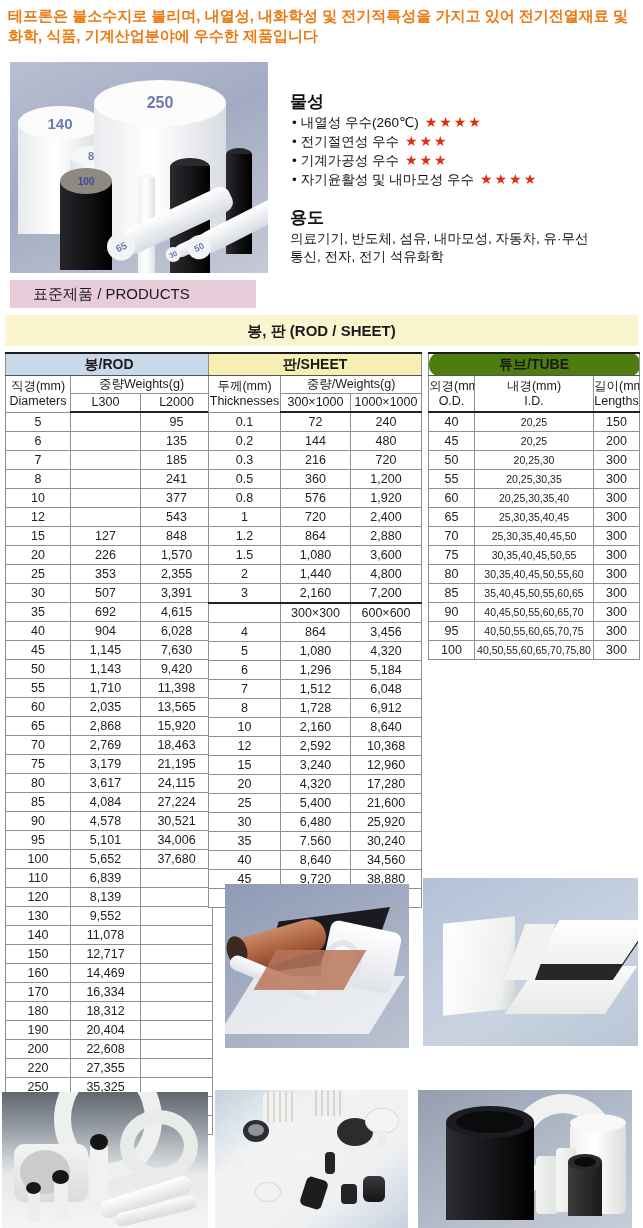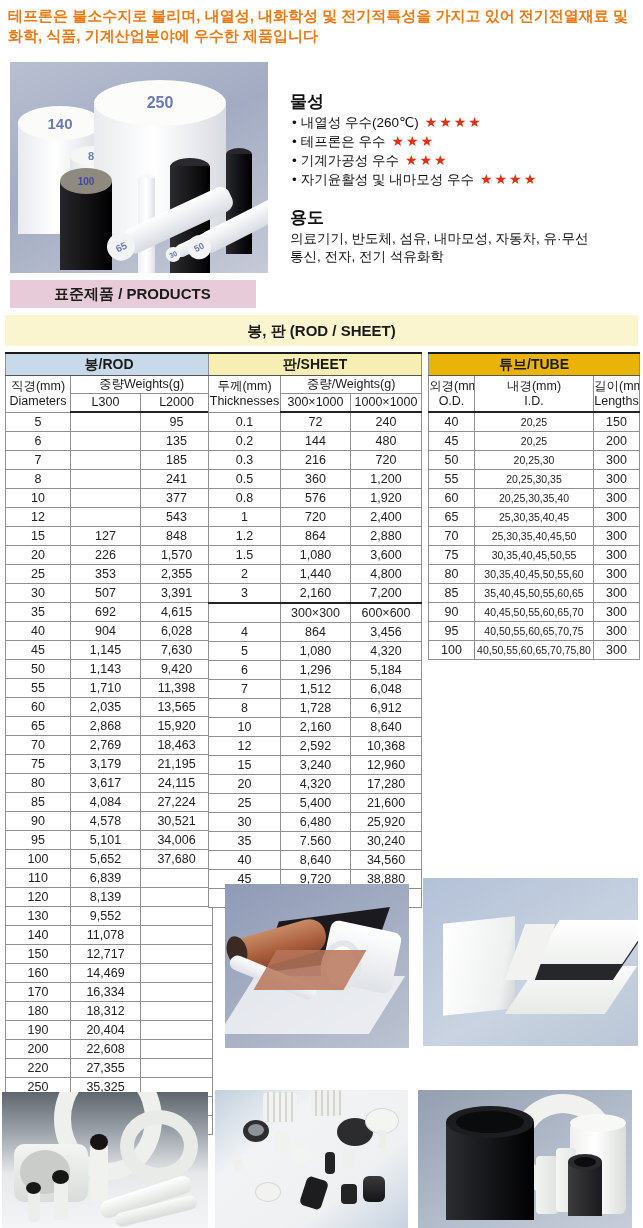--- a/index.html
+++ b/index.html
@@ -13,36 +13,36 @@
 
   
   .h-big{font-size:17px;font-weight:bold;color:#111;}
   .prop-line{font-size:13.5px;color:#111;height:19px;line-height:19px;white-space:nowrap;}
   .bullet{margin-right:4px;}
   .stars{color:#e03010;font-size:14px;letter-spacing:2px;margin-left:6px;}
   .uses-line{font-size:13.5px;color:#111;line-height:18px;white-space:nowrap;}
 
   
   #products-banner{left:10px;top:280px;width:246px;height:28px;background:#e8cbd9;
-    font-size:15px;font-weight:bold;line-height:28px;padding-left:44px;box-sizing:border-box;}
+    font-size:15px;font-weight:normal;line-height:28px;padding-left:23px;box-sizing:border-box;}
   #section-banner{left:5px;top:315px;width:633px;height:31px;background:#faf4cf;
     font-size:15px;font-weight:bold;line-height:31px;text-align:center;}
 
   
   .ptable{border-collapse:collapse;table-layout:fixed;position:absolute;background:#fff;
           border:1px solid #555;border-top:2px solid #1b1b1b;}
   .ptable th,.ptable td{border:1px solid #8f8f8f;padding:0;text-align:center;
           overflow:hidden;white-space:nowrap;font-weight:normal;}
   .ptable tr.title th{font-weight:bold;font-size:14px;height:21px;border-bottom:1px solid #555;}
   .ptable tr.h1 th,.ptable tr.h2 th{font-size:12.5px;height:17px;line-height:1.15;}
   .ptable tr.h2 th{border-bottom:2px solid #222;}
   .ptable tbody td{height:18px;font-size:12.5px;color:#222;}
   #rod-table tr.title th{background:#c8d9e9;margin-left:8px;}
   #sheet-table tr.title th{background:#f6eeb2;}
-  #tube-table tr.title th{background:#eab308;}
+  #tube-table tr.title th{background:#4d7c0f;border-radius:10px;}
   #tube-table tr.h1 th{height:35px;border-bottom:2px solid #222;}
   #tube-table tbody td:nth-child(2){font-size:10.5px;}
   #sheet-table tr.subhead td{border-top:2px solid #222;}
 
   
   .photo{position:absolute;overflow:hidden;}
   #photo-top{left:10px;top:62px;width:258px;height:211px;
      background:linear-gradient(155deg,#b9bfd2 0%,#a2abc2 45%,#c6cad6 100%);}
   .cyl-top{position:absolute;border-radius:50%;display:flex;align-items:center;justify-content:center;
      font-weight:bold;color:#6b79b5;}
@@ -121,21 +121,21 @@
       </div>
     </div>
   </div>
 
   <div class="abs h-big" style="left:290px;top:90px;">물성</div>
   <div class="abs" style="left:292px;top:113px;">
     <div class="prop-line">
       <span class="bullet">•</span><span>내열성 우수(260℃)</span><span class="stars">★★★★</span>
     </div>
     <div class="prop-line">
-      <span class="bullet">•</span><span>테프론은 우수</span><span class="stars">★★★</span>
+      <span class="bullet">•</span><span>전기절연성 우수</span><span class="stars">★★★</span>
     </div>
     <div class="prop-line">
       <span class="bullet">•</span><span>기계가공성 우수</span><span class="stars">★★★</span>
     </div>
     <div class="prop-line">
       <span class="bullet">•</span><span>자기윤활성 및 내마모성 우수</span><span class="stars">★★★★</span>
     </div>
   </div>
 
   <div class="abs h-big" style="left:290px;top:206px;">용도</div>

